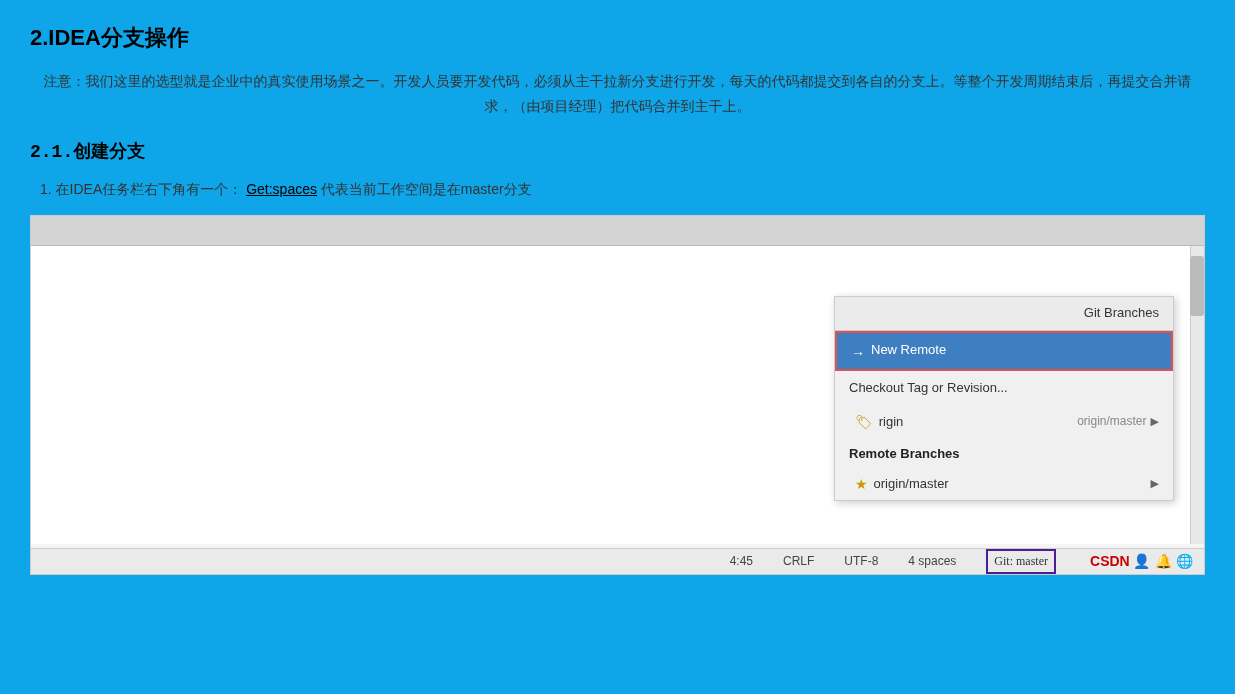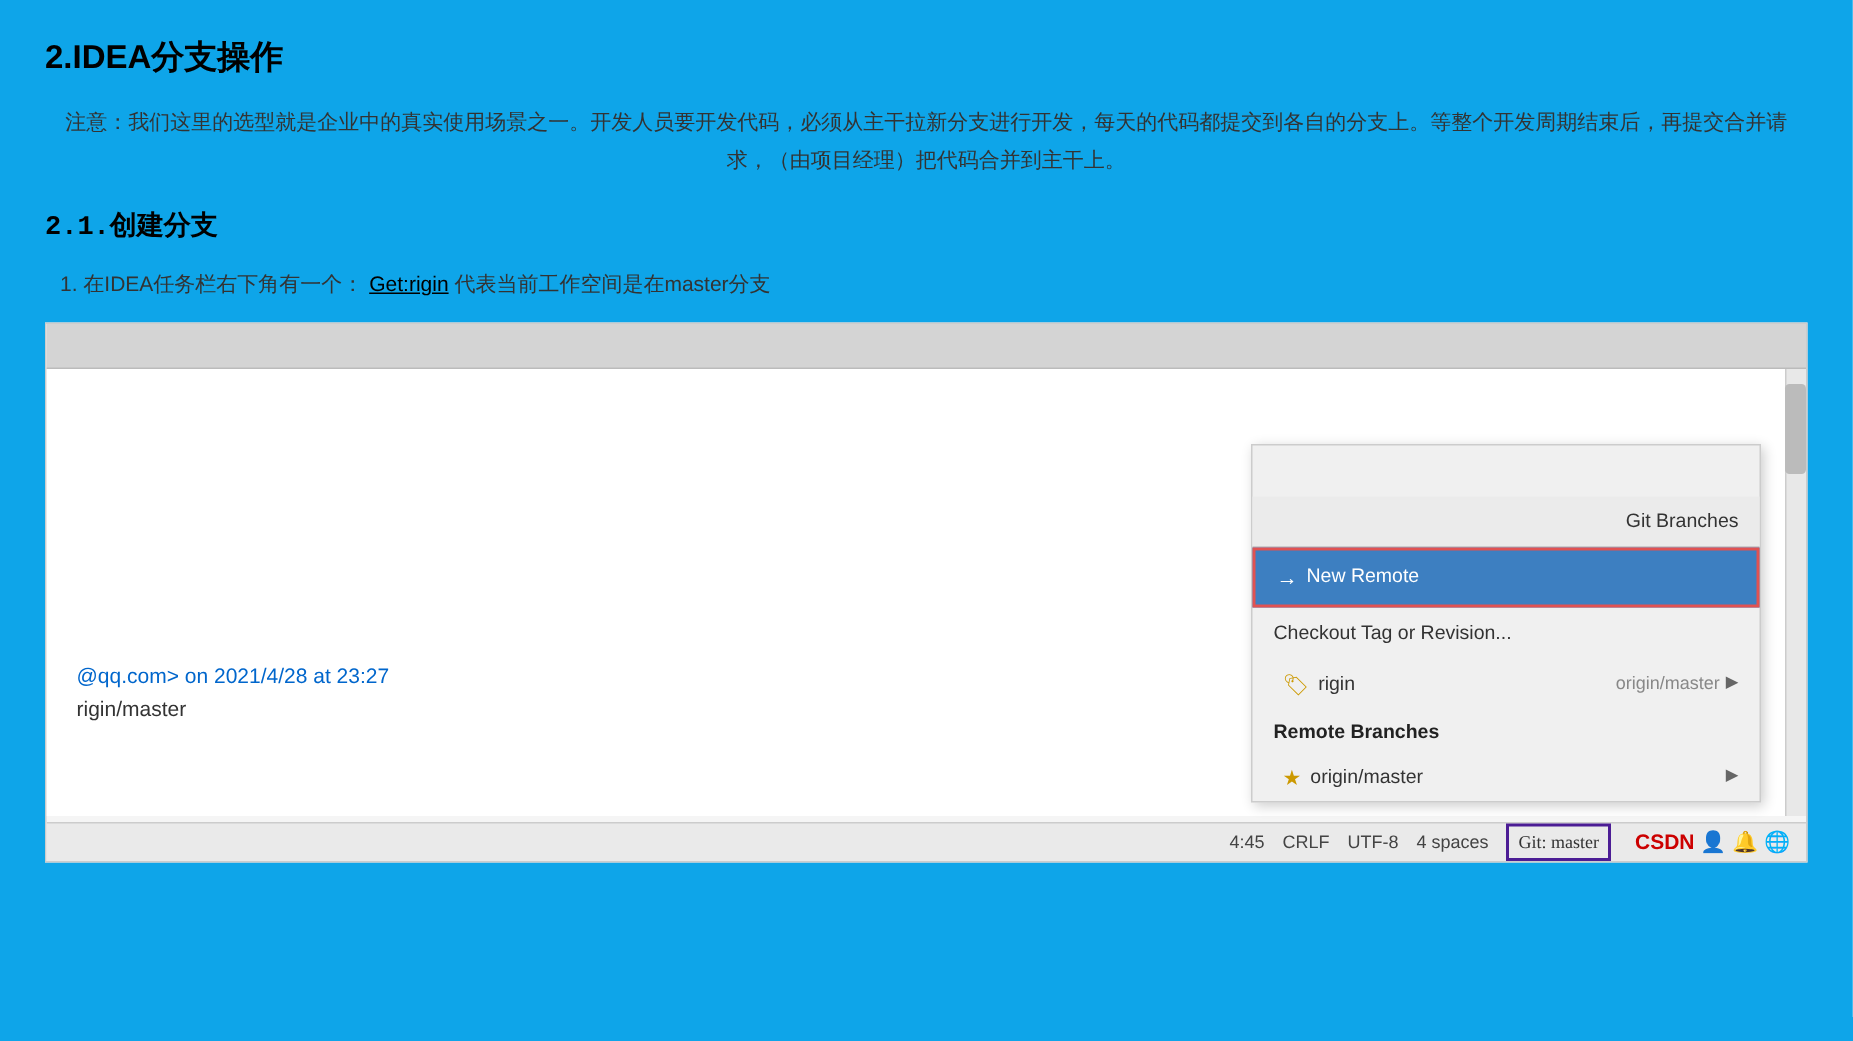--- a/index.html
+++ b/index.html
@@ -105,21 +105,21 @@
       right: 0;
       height: 26px;
       background: #eaeaea;
       border-top: 1px solid #ccc;
       display: flex;
       align-items: center;
       justify-content: flex-end;
       padding: 0 10px;
       font-size: 12px;
       color: #444;
-      gap: 12px;
+      gap: 30px;
       text-align: center;
     }
 
     .status-item {
       color: #444;
       font-size: 12px;
     }
 
     .status-git-master {
       border: 2px solid #4c1d95;
@@ -150,21 +150,20 @@
       font-size: 13px;
     }
 
     .dropdown-header {
       text-align: right;
       padding: 6px 14px;
       font-size: 13px;
       color: #333;
       background: #ebebeb;
       border-bottom: 1px solid #ccc;
-      margin-top: 34px;
     }
 
     .dropdown-item {
       padding: 7px 14px;
       cursor: pointer;
       color: #333;
       display: flex;
       align-items: center;
       gap: 6px;
     }
@@ -255,40 +254,34 @@
   <div class="content-area">
 
     <h1 class="main-title">2.IDEA分支操作</h1>
 
     <p class="description-text">注意：我们这里的选型就是企业中的真实使用场景之一。开发人员要开发代码，必须从主干拉新分支进行开发，每天的代码都提交到各自的分支上。等整个开发周期结束后，再提交合并请求，（由项目经理）把代码合并到主干上。</p>
 
     <h2 class="section-title">2.1.创建分支</h2>
 
     <div class="step-item">
       <span>1. 在IDEA任务栏右下角有一个：</span>
-      <a href="#">Get:rigin</a>
+      <a href="#">Get:spaces</a>
       <span>代表当前工作空间是在master分支</span>
     </div>
 
     <div class="ide-screenshot-container">
 
       <div class="ide-top-bar"></div>
 
       <div class="ide-content">
 
         <div class="scrollbar-track">
           <div class="scrollbar-thumb"></div>
         </div>
 
-        <div class="commit-info">
-          <div>
-            <span class="commit-email">@qq.com&gt; on 2021/4/28 at 23:27</span>
-          </div>
-          <div class="commit-line2">rigin/master</div>
-        </div>
 
         <div class="git-dropdown">
 
           <div class="dropdown-header">Git Branches</div>
 
           <div class="dropdown-item selected">
             <span class="new-branch-icon">→</span>
             <span>New Remote</span>
           </div>
 

